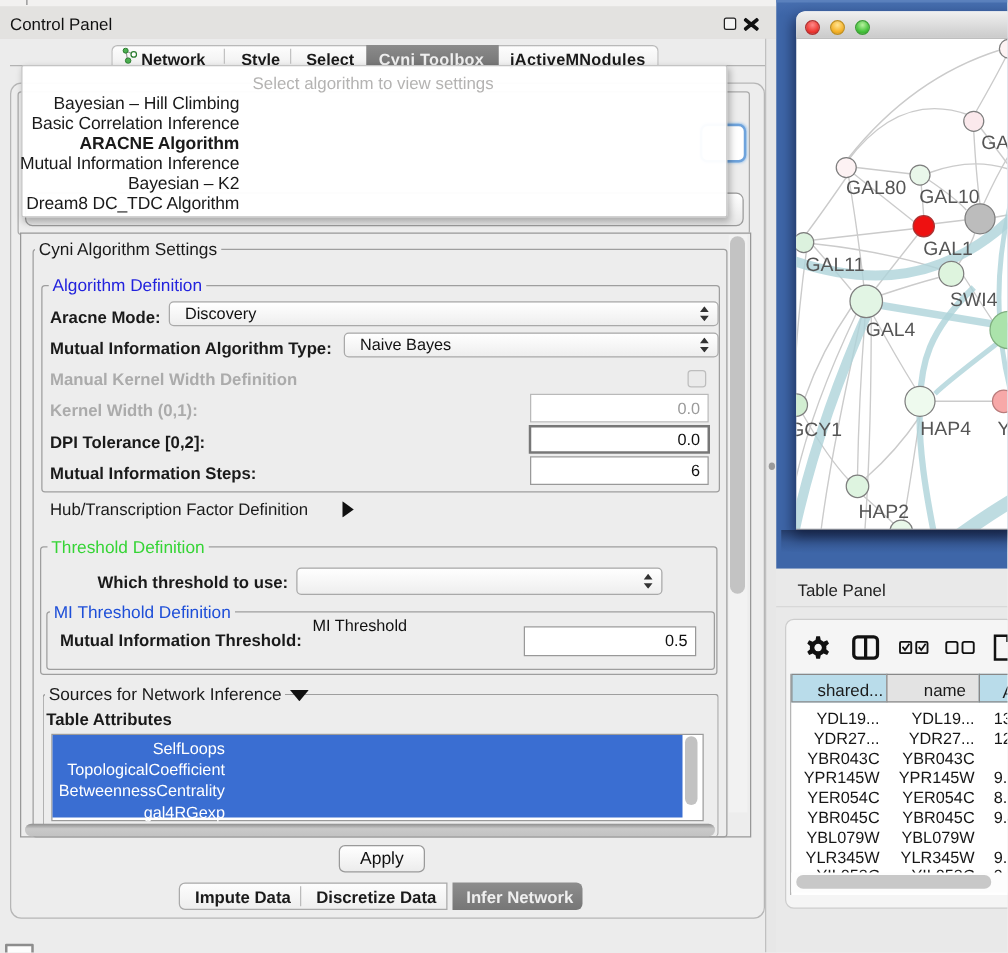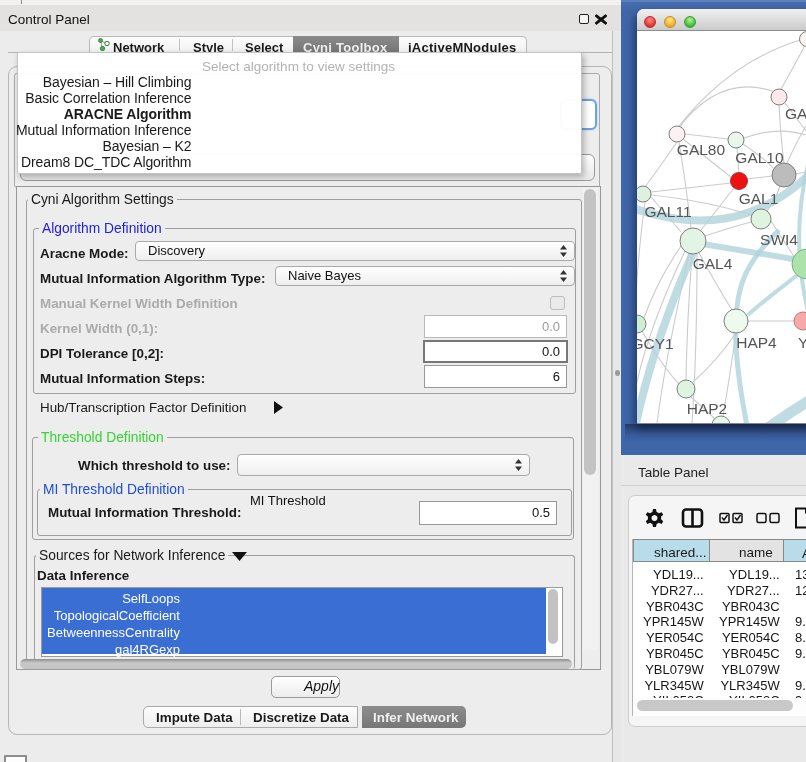--- a/index.html
+++ b/index.html
@@ -97,28 +97,28 @@
 <div class="grp" style="left:37px;top:489px;width:533px;height:45px;"></div>
 <div class="grptit" style="left:40px;top:482px;color:#1d4ed8;">MI Threshold Definition</div>
 <div class="lbl b" style="left:48px;top:505px;">Mutual Information Threshold:</div>
 <div class="inp" style="left:419px;top:501px;width:138px;height:24px;line-height:22px;">0.5</div>
 
 <div class="grp" style="left:34px;top:555px;width:539px;height:113px;border-bottom:none;"></div>
 <div class="grptit" style="left:36px;top:548px;">Sources for Network Inference</div>
 <svg class="abs" style="left:232px;top:552px;" width="15" height="9" viewBox="0 0 15 9">
     <path d="M0 0 L15 0 L7.5 9 Z" fill="#111"></path>
   </svg>
-<div class="lbl b" style="left:37px;top:568px;">Data Inference</div>
+<div class="lbl b" style="left:37px;top:568px;">Table Attributes</div>
 <div class="abs" style="left:41px;top:587px;width:520px;height:68px;background:#fff;border:1px solid #9a9a9a;"></div>
 <div class="abs" style="left:42px;top:588px;width:504px;height:66px;background:#3a6ed2;"></div>
 <div class="abs" style="left:548px;top:589px;width:10px;height:55px;background:#c2c2c2;border-radius:5px;"></div>
 <div class="lbl" style="left:47px;top:590px;color:#fff;font-size:13px;line-height:17px;">SelfLoops<br>TopologicalCoefficient<br>BetweennessCentrality<br>gal4RGexp</div>
 
 <div class="abs" style="left:20px;top:659px;width:552px;height:10px;background:linear-gradient(#8f8f8f,#c9c9c9 40%,#c2c2c2);border-radius:5px;"></div>
-<div class="abs" style="left:271px;top:676px;width:67px;height:20px;background:linear-gradient(#ffffff,#ececec);border:1px solid #9a9a9a;border-radius:5px;text-align:right;line-height:19px;font-size:14px;color:#111;font-style:italic;">Apply</div>
+<div class="abs" style="left:271px;top:676px;width:67px;height:20px;background:linear-gradient(#ffffff,#ececec);border:1px solid #9a9a9a;border-radius:5px;text-align:center;line-height:19px;font-size:14px;color:#111;">Apply</div>
 <div class="abs" style="left:143px;top:706px;width:215px;height:22px;background:linear-gradient(#fdfdfd,#eeeeee);border:1px solid #aaaaaa;border-radius:5px 0 0 5px;box-sizing:border-box;"></div>
 <div class="abs" style="left:240px;top:709px;width:1px;height:16px;background:#bbb;"></div>
 <div class="abs" style="left:362px;top:706px;width:104px;height:22px;background:linear-gradient(#8d8d8d,#767676);border-radius:0 5px 5px 0;"></div>
 <div class="lbl b" style="left:156px;top:710px;">Impute Data</div>
 <div class="lbl b" style="left:253px;top:710px;">Discretize Data</div>
 <div class="lbl b" style="left:373px;top:710px;color:#efefef;">Infer Network</div>
 <div class="abs" style="left:4px;top:755px;width:19px;height:12px;background:#fdfdfd;border:2px solid #8d8d8d;border-radius:1px;"></div>
 
 <div class="abs" style="left:17px;top:52px;width:563px;height:120px;background:rgba(255,255,255,0.97);border:1px solid #c4c4c4;border-radius:2px;box-shadow:2px 3px 6px rgba(0,0,0,0.28);"></div>
 <div class="lbl" style="left:17px;top:59px;width:563px;text-align:center;color:#b4b3b2;font-size:13.5px;">Select algorithm to view settings</div>

